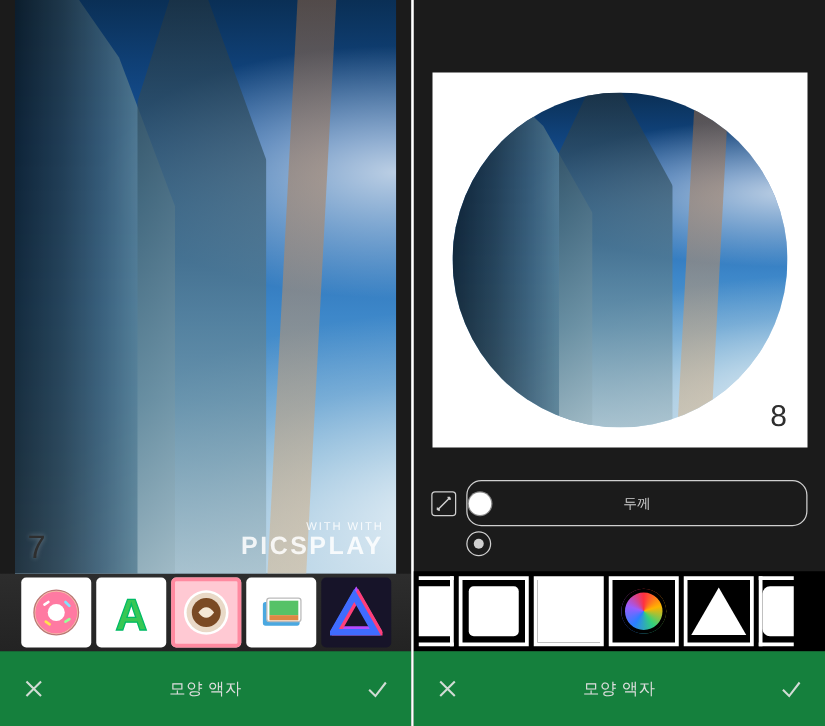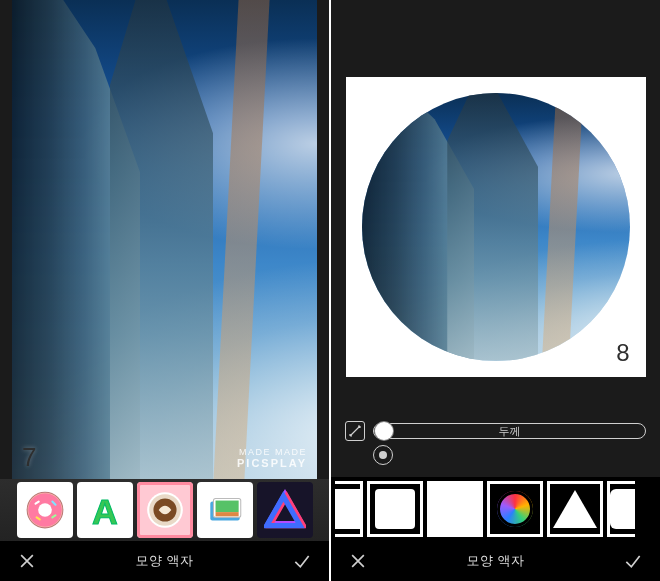--- a/index.html
+++ b/index.html
@@ -50,21 +50,21 @@
   .pillar {
     position:absolute; right:20%; top:0; bottom:0; width:10%;
     background: linear-gradient(180deg, #8d6140 0%, #b78a62 45%, #d7b890 100%);
     opacity:.55;
     transform: skewX(-3deg);
   }
   .watermark {
     position:absolute; right:10px; bottom:10px; text-align:right;
     font-size:9px; letter-spacing:1.5px; color:rgba(255,255,255,.85);
   }
-  .watermark .brand { font-size:11px; font-weight:700; letter-spacing:2px; }
+  .watermark .brand { font-size:20px; font-weight:700; letter-spacing:2px; }
   .step-num {
     position:absolute; left:10px; bottom:6px;
     font-size:26px; color:#2e2e2e; font-weight:400;
     text-shadow:0 0 4px rgba(255,255,255,.35);
   }
 
   .thumb-row {
     height: 62px;
     display:flex; align-items:center; justify-content:center;
     gap:4px; padding:0 6px;
@@ -72,23 +72,23 @@
   }
   .thumb {
     width:56px; height:56px; border-radius:4px; background:#fff;
     display:flex; align-items:center; justify-content:center;
     cursor:pointer; overflow:hidden; font-weight:700;
   }
   .thumb.selected { outline:3px solid #ff8aa0; outline-offset:-3px; background:#ffc9d3; }
   .thumb svg { width:42px; height:42px; }
 
   .bottom-bar {
-    height: 40px;
+    height: 60px;
     display:flex; align-items:center;
-    background:#000000;
+    background:#15803d;
     padding:0 14px;
   }
   .bottom-bar .title { flex:1; text-align:center; font-size:13px; color:#ddd; letter-spacing:.5px;}
   .icon-btn { width:26px; height:26px; display:flex; align-items:center; justify-content:center; cursor:pointer; opacity:.9;}
   .icon-btn svg { width:20px; height:20px; stroke:#e6e6e6; stroke-width:2; fill:none; }
 
   
   .right-preview-wrap {
     flex:1; display:flex; align-items:center; justify-content:center;
     padding:46px 12px 8px;
@@ -108,21 +108,21 @@
     position:absolute; right:16px; bottom:10px; font-size:24px; color:#2e2e2e;
   }
 
   .slider-panel { padding:2px 14px 8px; }
   .slider-row { display:flex; align-items:center; gap:8px; margin:4px 0; }
   .slider-icon {
     width:20px; height:20px; border:1.5px solid #cfcfcf; border-radius:3px;
     display:flex; align-items:center; justify-content:center; font-size:10px; color:#cfcfcf;
   }
   .slider-track {
-    flex:1; height:16px; border:1.5px solid #cfcfcf; border-radius:12px;
+    flex:1; height:37px; border:1.5px solid #cfcfcf; border-radius:12px;
     position:relative; display:flex; align-items:center; justify-content:center;
     font-size:11px; color:#cfcfcf;
   }
   .slider-handle {
     width:18px; height:18px; border-radius:50%; background:#fff;
     position:absolute; top:50%; transform:translateY(-50%);
     box-shadow:0 0 0 1px #888;
   }
 
   .shape-row {
@@ -154,21 +154,21 @@
 <body>
 
 <div class="phone">
 
   <div class="left-preview">
     <div class="sky"></div>
     <div class="arch"></div>
     <div class="arch2"></div>
     <div class="pillar"></div>
     <div class="watermark">
-      <div>MADE MADE</div>
+      <div>WITH WITH</div>
       <div class="brand">PICSPLAY</div>
     </div>
     <div class="step-num">7</div>
   </div>
 
   <div class="thumb-row">
     <div class="thumb">
       <svg viewBox="0 0 40 40">
         <circle cx="20" cy="20" r="17" fill="#f4c9a8" stroke="#b77" stroke-width="1"></circle>
         <circle cx="20" cy="20" r="16" fill="#ff7aa2"></circle>

